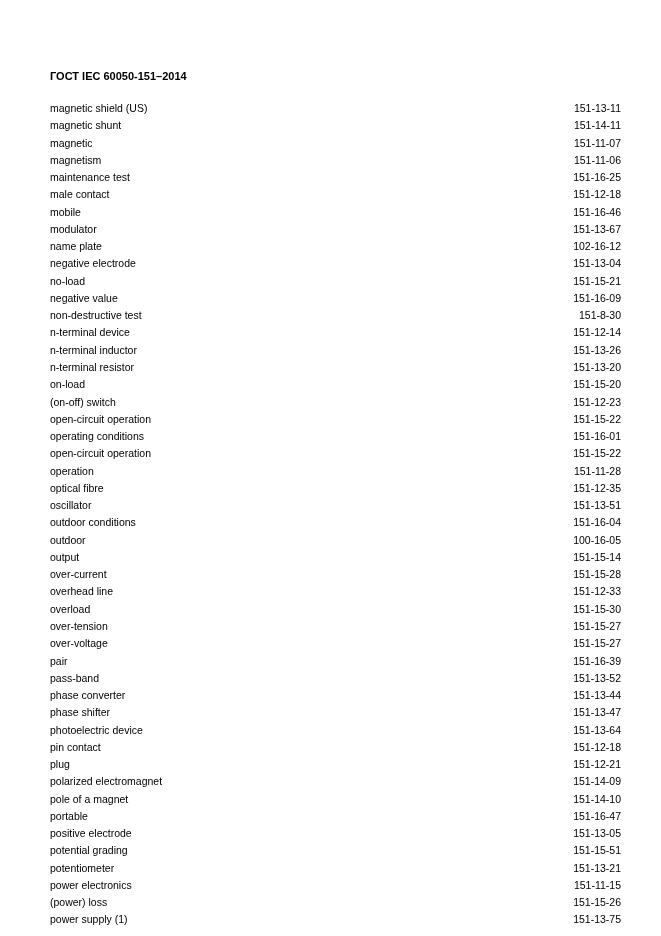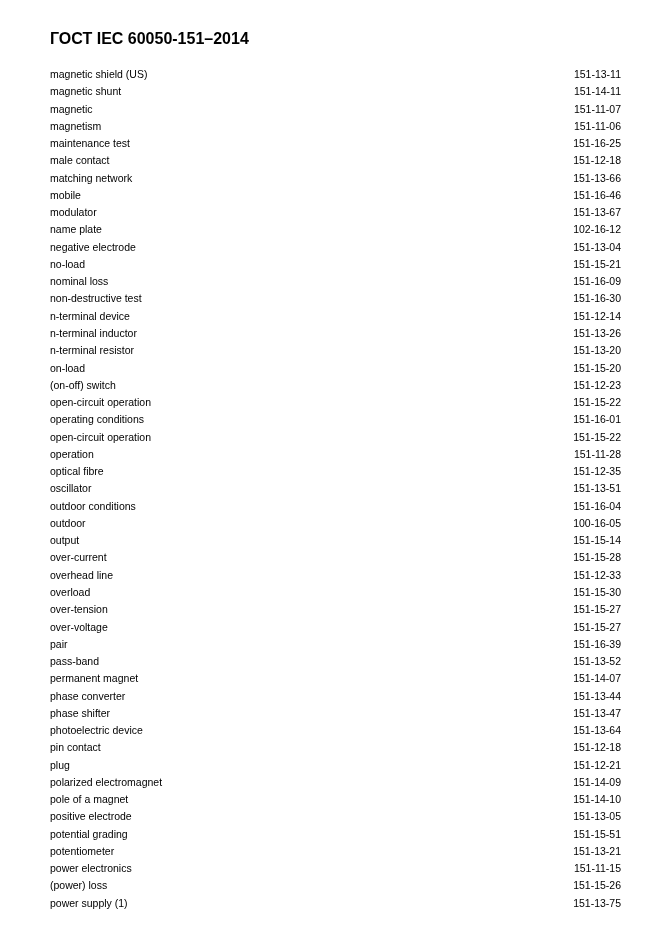--- a/index.html
+++ b/index.html
@@ -11,22 +11,23 @@
       background: #fff;
       font-family: Arial, sans-serif;
       font-size: 11px;
       color: #000;
       width: 661px;
       min-height: 936px;
       padding: 30px 40px 30px 50px;
     }
     .header {
       font-weight: bold;
-      font-size: 16px;
+      font-size: 11px;
       margin-bottom: 18px;
+      margin-top: 40px;
     }
     .entry-list {
       display: flex;
       flex-direction: column;
       gap: 1px;
     }
     .entry {
       display: flex;
       justify-content: space-between;
       align-items: baseline;
@@ -70,50 +71,46 @@
     </div>
     <div class="entry">
       <span class="entry-term">maintenance test</span>
       <span class="entry-code">151-16-25</span>
     </div>
     <div class="entry">
       <span class="entry-term">male contact</span>
       <span class="entry-code">151-12-18</span>
     </div>
     <div class="entry">
-      <span class="entry-term">matching network</span>
-      <span class="entry-code">151-13-66</span>
-    </div>
-    <div class="entry">
       <span class="entry-term">mobile</span>
       <span class="entry-code">151-16-46</span>
     </div>
     <div class="entry">
       <span class="entry-term">modulator</span>
       <span class="entry-code">151-13-67</span>
     </div>
     <div class="entry">
       <span class="entry-term">name plate</span>
       <span class="entry-code">102-16-12</span>
     </div>
     <div class="entry">
       <span class="entry-term">negative electrode</span>
       <span class="entry-code">151-13-04</span>
     </div>
     <div class="entry">
       <span class="entry-term">no-load</span>
       <span class="entry-code">151-15-21</span>
     </div>
     <div class="entry">
-      <span class="entry-term">nominal loss</span>
+      <span class="entry-term">negative value</span>
       <span class="entry-code">151-16-09</span>
     </div>
     <div class="entry">
       <span class="entry-term">non-destructive test</span>
-      <span class="entry-code">151-16-30</span>
+      <span class="entry-code">151-8-30</span>
     </div>
     <div class="entry">
       <span class="entry-term">n-terminal device</span>
       <span class="entry-code">151-12-14</span>
     </div>
     <div class="entry">
       <span class="entry-term">n-terminal inductor</span>
       <span class="entry-code">151-13-26</span>
     </div>
     <div class="entry">
@@ -186,24 +183,20 @@
     </div>
     <div class="entry">
       <span class="entry-term">pair</span>
       <span class="entry-code">151-16-39</span>
     </div>
     <div class="entry">
       <span class="entry-term">pass-band</span>
       <span class="entry-code">151-13-52</span>
     </div>
     <div class="entry">
-      <span class="entry-term">permanent magnet</span>
-      <span class="entry-code">151-14-07</span>
-    </div>
-    <div class="entry">
       <span class="entry-term">phase converter</span>
       <span class="entry-code">151-13-44</span>
     </div>
     <div class="entry">
       <span class="entry-term">phase shifter</span>
       <span class="entry-code">151-13-47</span>
     </div>
     <div class="entry">
       <span class="entry-term">photoelectric device</span>
       <span class="entry-code">151-13-64</span>
@@ -216,20 +209,24 @@
       <span class="entry-term">plug</span>
       <span class="entry-code">151-12-21</span>
     </div>
     <div class="entry">
       <span class="entry-term">polarized electromagnet</span>
       <span class="entry-code">151-14-09</span>
     </div>
     <div class="entry">
       <span class="entry-term">pole of a magnet</span>
       <span class="entry-code">151-14-10</span>
+    </div>
+    <div class="entry">
+      <span class="entry-term">portable</span>
+      <span class="entry-code">151-16-47</span>
     </div>
     <div class="entry">
       <span class="entry-term">positive electrode</span>
       <span class="entry-code">151-13-05</span>
     </div>
     <div class="entry">
       <span class="entry-term">potential grading</span>
       <span class="entry-code">151-15-51</span>
     </div>
     <div class="entry">

